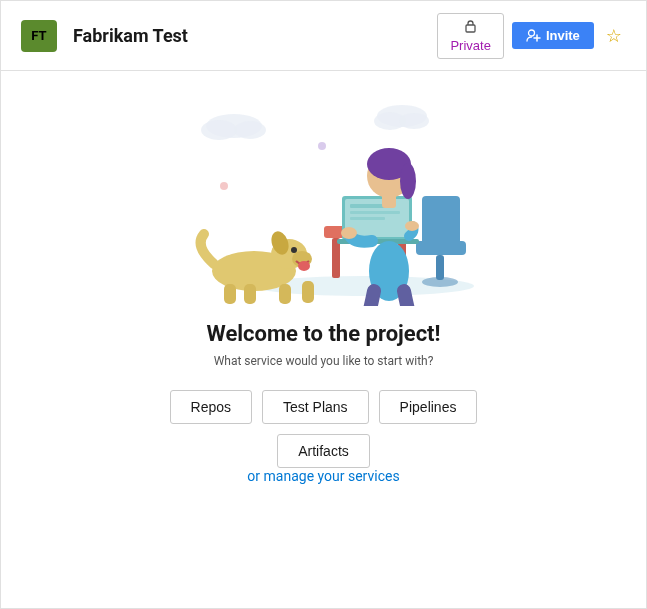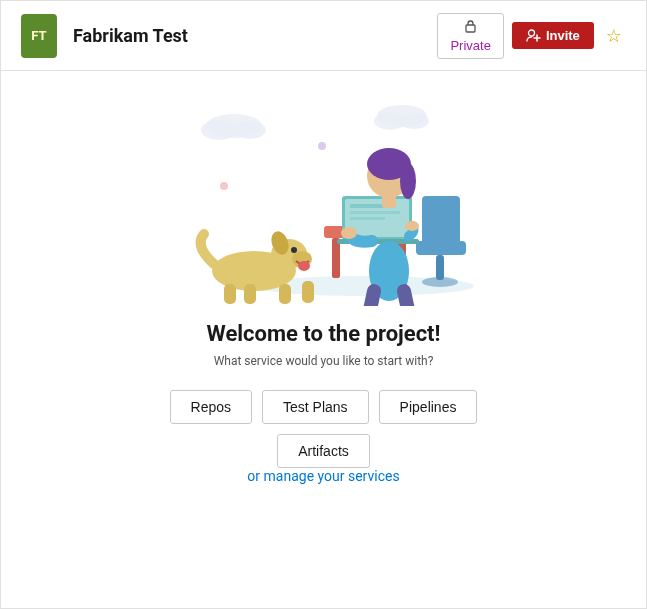--- a/index.html
+++ b/index.html
@@ -24,27 +24,27 @@
     .header {
       display: flex;
       align-items: center;
       padding: 12px 20px;
       border-bottom: 1px solid #e0e0e0;
       background: #fff;
       height: 70px;
     }
     .avatar {
       width: 36px;
-      height: 44px;
+      height: 32px;
       background: #5b8a2d;
       border-radius: 4px;
       display: flex;
       align-items: center;
       justify-content: center;
-      color: #fef9c3;
+      color: #000000;
       font-weight: 700;
       font-size: 13px;
       flex-shrink: 0;
     }
     .project-name {
       font-size: 18px;
       font-weight: 700;
       color: #1a1a1a;
       margin-left: 16px;
       flex: 1;
@@ -67,21 +67,21 @@
       cursor: pointer;
       flex-direction: column;
     }
     .btn-invite {
       display: flex;
       align-items: center;
       gap: 5px;
       padding: 6px 14px;
       border: none;
       border-radius: 3px;
-      background: #b91c1c;
+      background: #3b82f6;
       color: #fff;
       font-size: 13px;
       font-weight: 600;
       cursor: pointer;
     }
     .btn-star {
       background: none;
       border: none;
       font-size: 18px;
       color: #d9a800;

